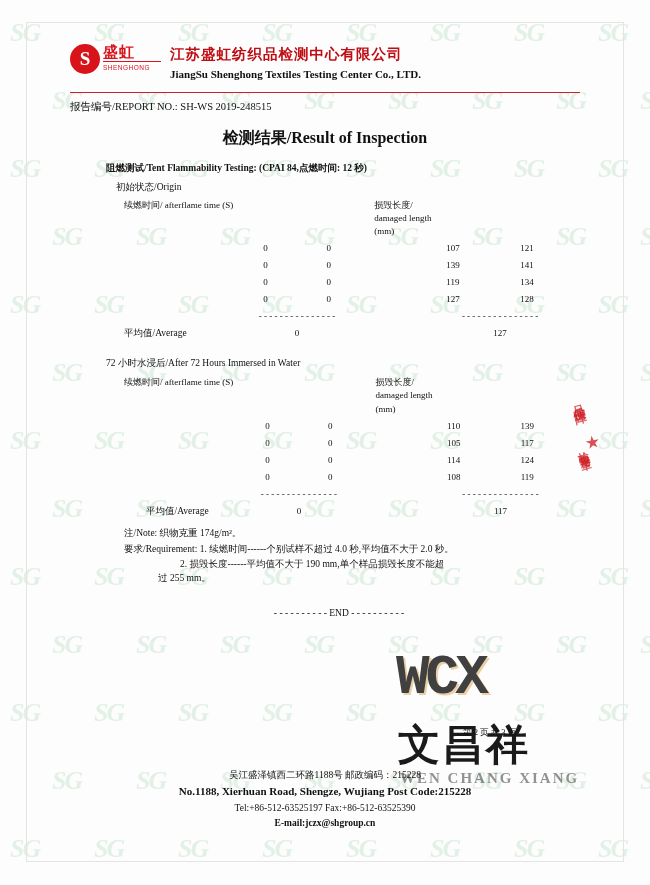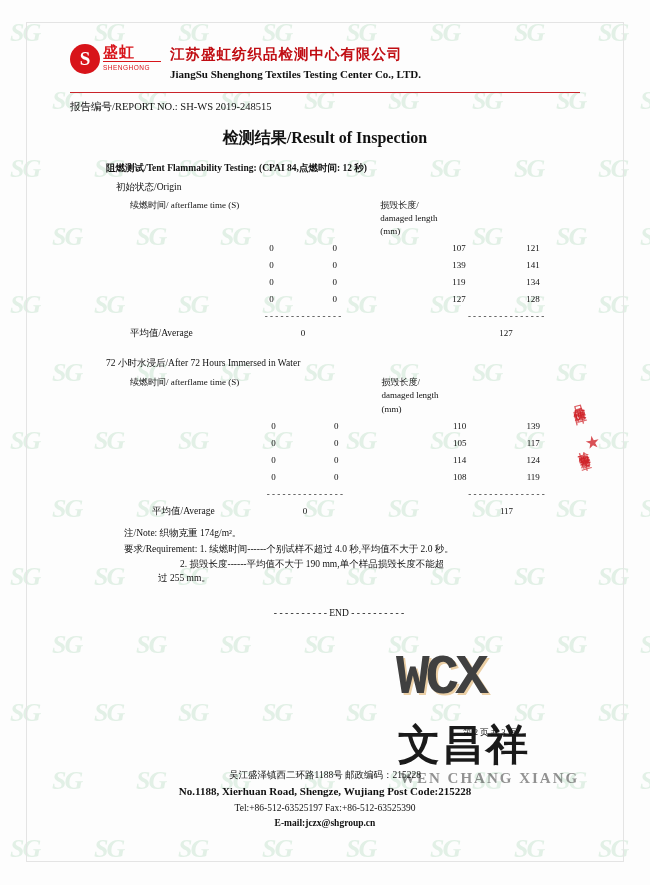--- a/index.html
+++ b/index.html
@@ -99,21 +99,21 @@
   
   .body {
     position: absolute; left: 106px; top: 162px; width: 470px;
     font-size: 9.5px; color: #111; z-index: 3;
     line-height: 1.45;
   }
   .sec-title { font-weight: bold; font-size: 9.5px; margin-bottom: 5px; }
   .sub-title { margin: 3px 0 2px 10px; font-size: 9.5px; }
   table.res {
     border-collapse: collapse;
-    margin-left: 24px;
+    margin-left: 18px;
     width: 430px;
     font-size: 9px;
   }
   table.res td { padding: 2px 0; vertical-align: top; }
   .c-h1 { width: 120px; text-align: left; }
   .c-v1 { width: 72px; text-align: center; }
   .c-v2 { width: 72px; text-align: center; }
   .c-h2 { width: 92px; text-align: left; padding-left: 14px !important; }
   .c-v3 { width: 60px; }
   .c-v4 { width: 60px; text-align: center; }

